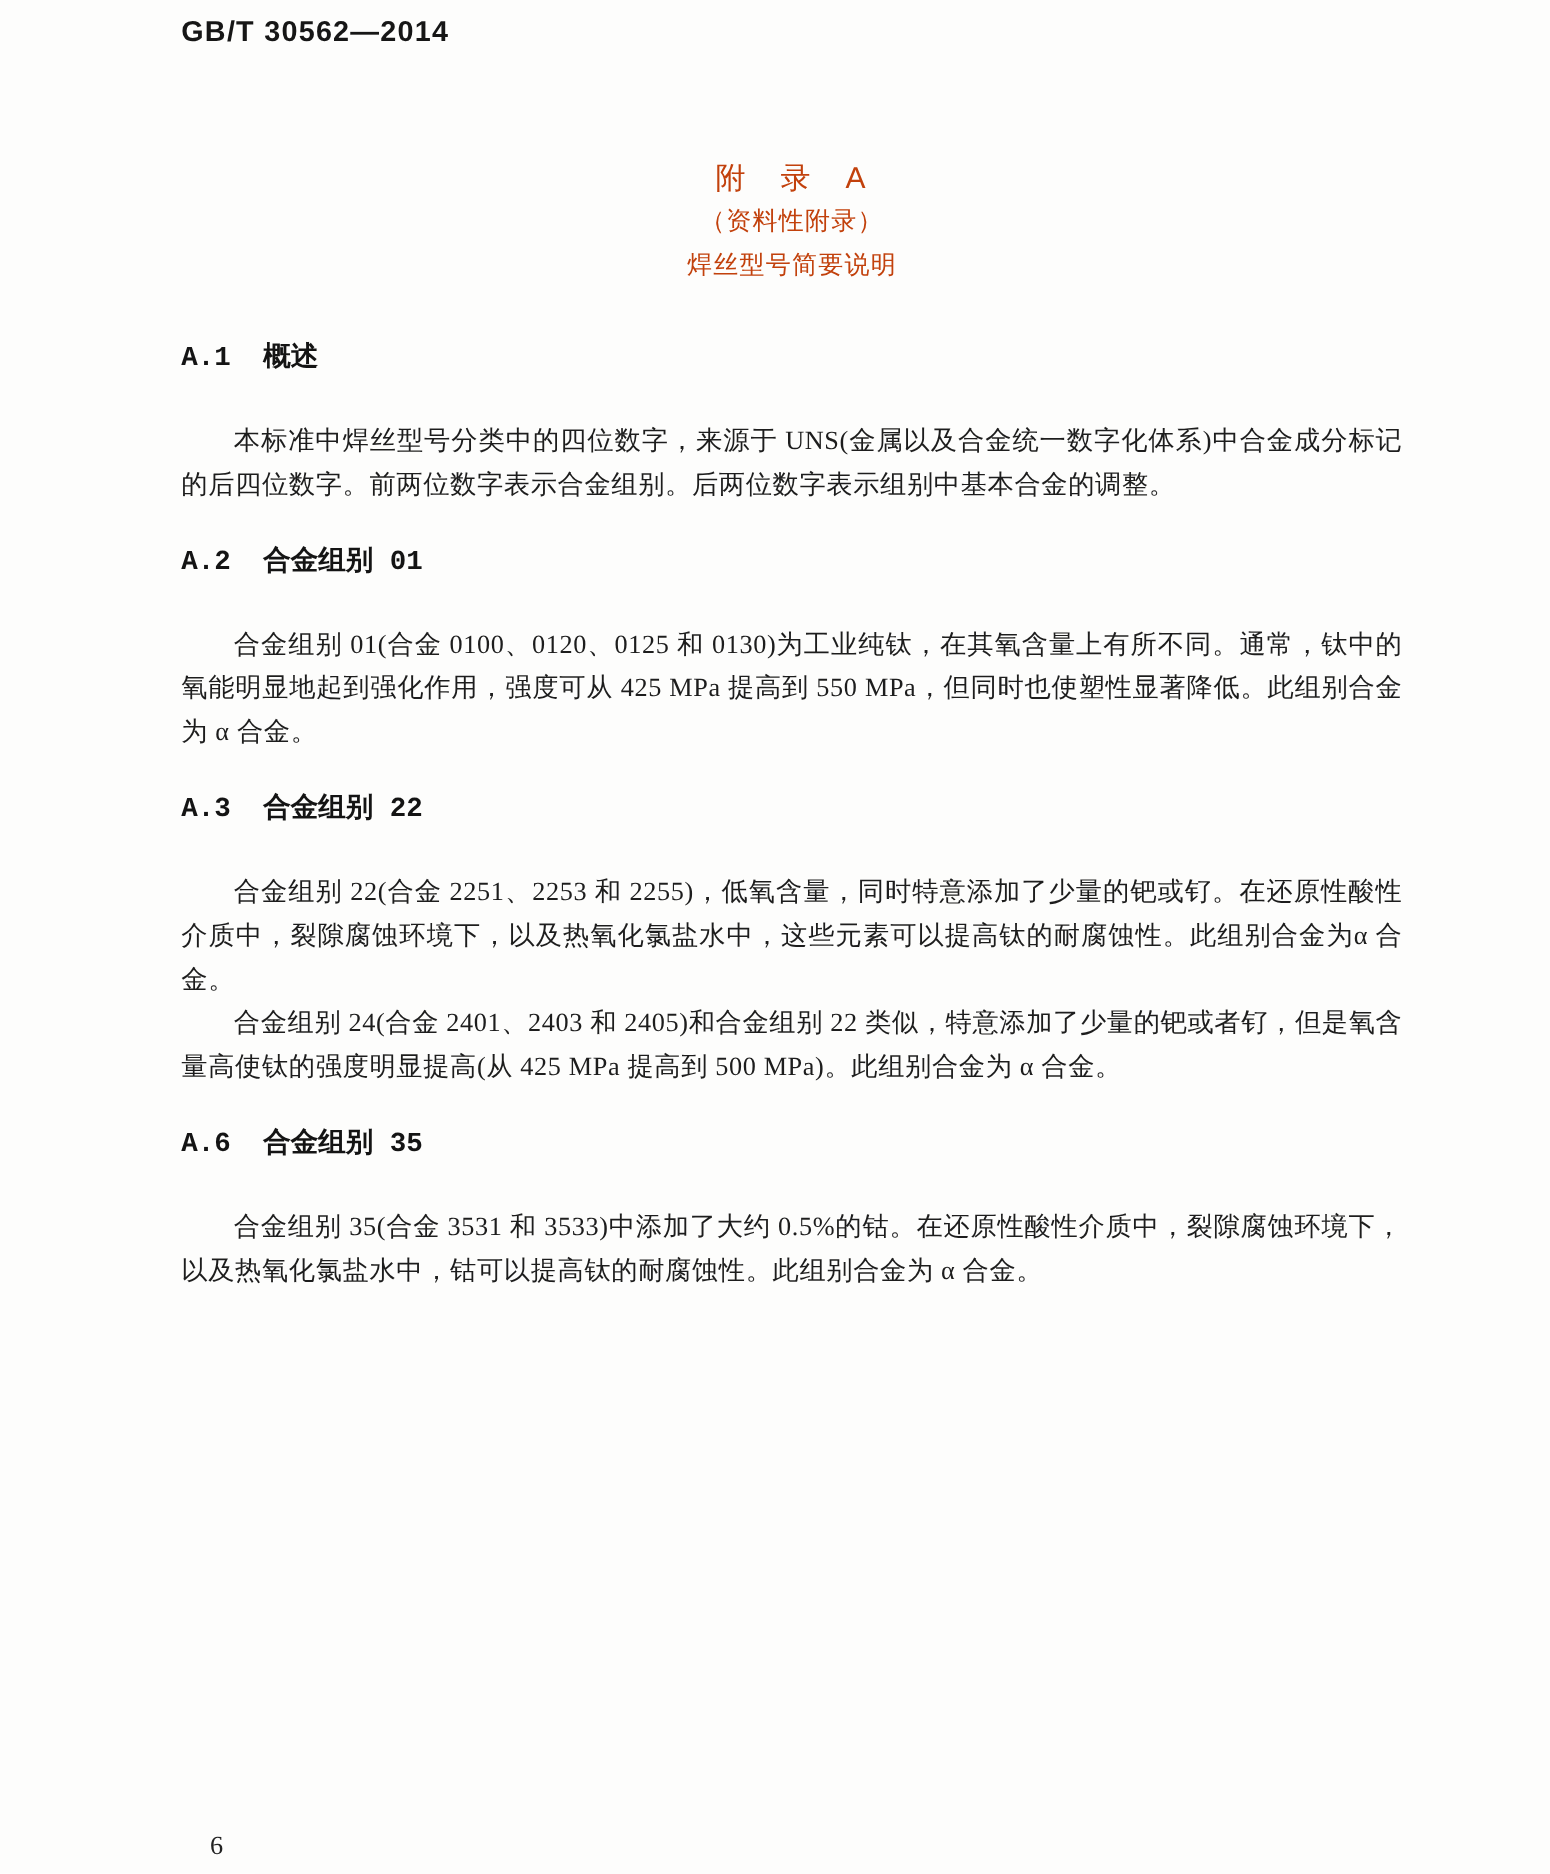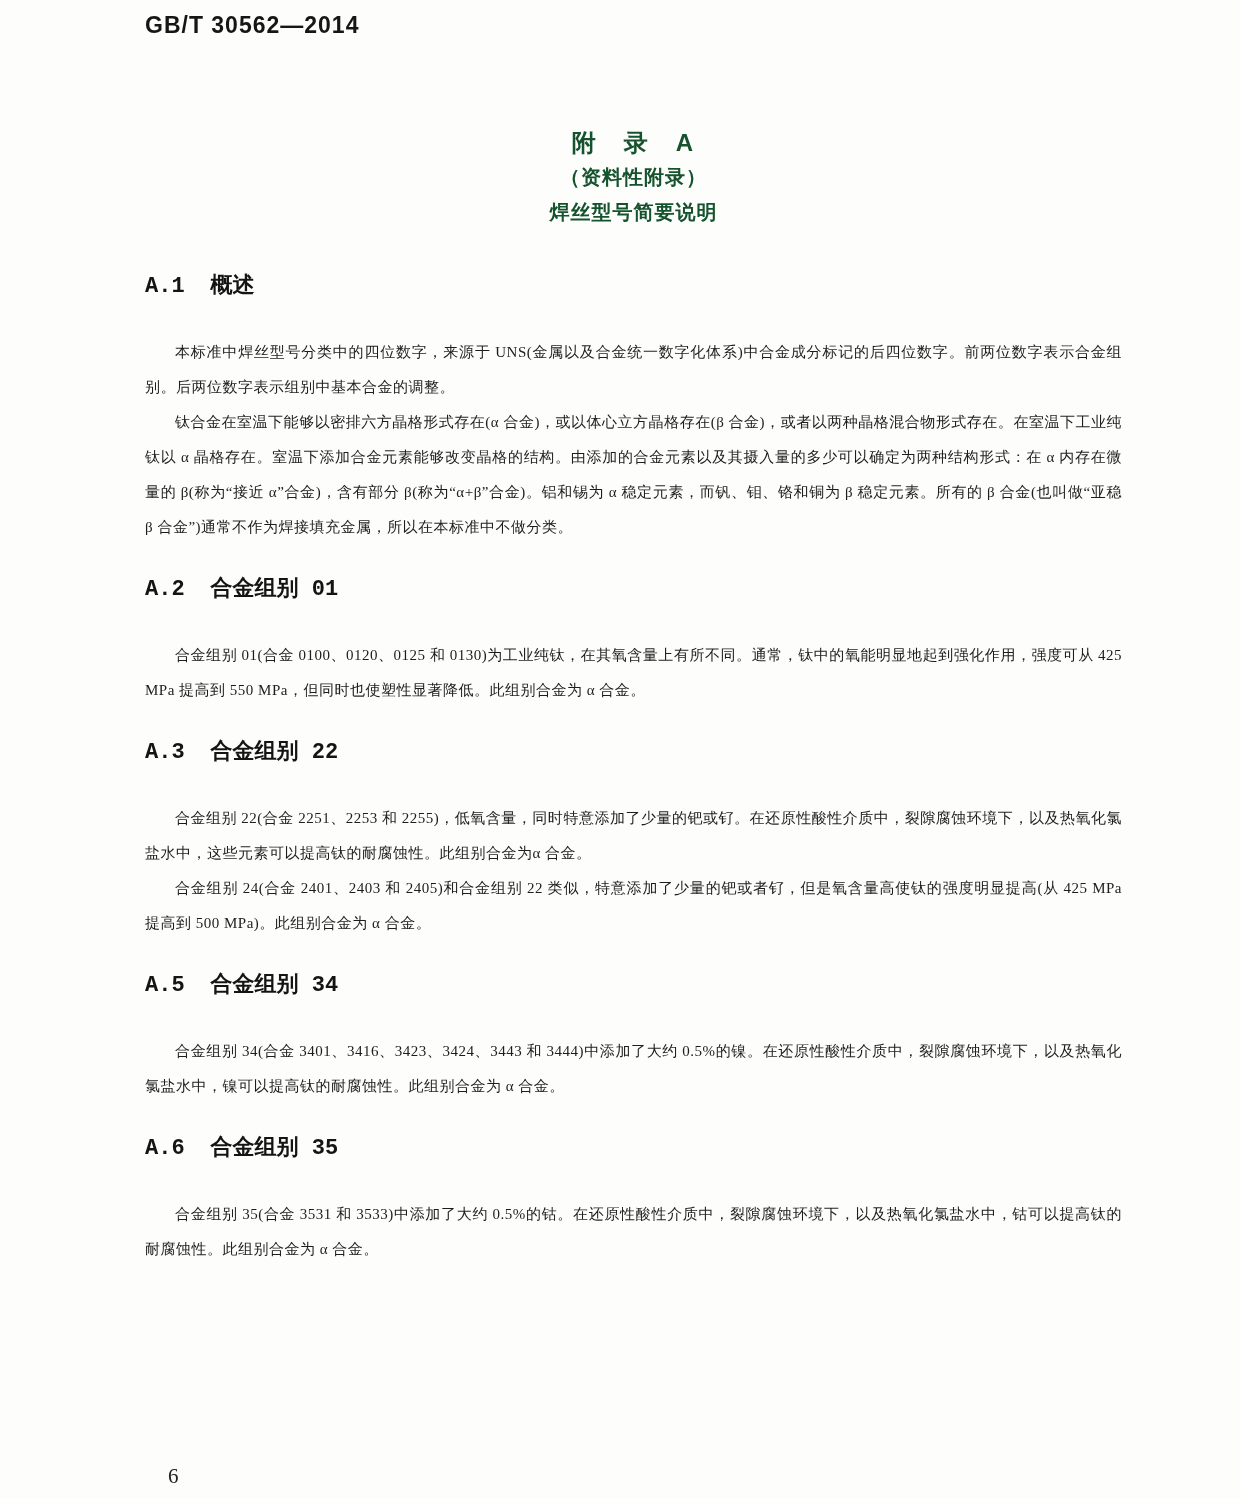--- a/index.html
+++ b/index.html
@@ -25,38 +25,38 @@
     line-height: 30px;
     letter-spacing: 1px;
     color: #161616;
   }
   .title-block {
     margin-top: 85px;
     text-align: center;
   }
   .title-line {
     font-family: "Liberation Sans", "DejaVu Sans", sans-serif;
-    font-weight: bold;
+    font-weight: normal;
     line-height: 35px;
-    color: #14532d;
+    color: #c2410c;
   }
   .title-main { font-size: 24px; letter-spacing: 2px; }
   .title-sub  { font-size: 20px; letter-spacing: 1px; }
   .sec-heading {
     font-family: Liberation Mono, monospace;
     font-weight: bold;
     font-size: 22px;
     line-height: 30px;
     margin: 30px 0 33px 0;
     color: #141414;
   }
   .sec-heading.first { margin-top: 42px; }
   .sec-num { margin-right: 26px; }
   .para {
-    font-size: 15px;
+    font-size: 21px;
     line-height: 35px;
     margin: 0;
     text-indent: 2em;
     text-align: justify;
     letter-spacing: 0.5px;
     color: #1d1d1d;
   }
   .page-number {
     position: absolute;
     left: 168px;
@@ -74,41 +74,36 @@
 
   <div class="title-block">
     <div class="title-line title-main">附　录　A</div>
     <div class="title-line title-sub">（资料性附录）</div>
     <div class="title-line title-sub">焊丝型号简要说明</div>
   </div>
 
   <div class="section">
     <h2 class="sec-heading first"><span class="sec-num">A.1</span><span>概述</span></h2>
     <p class="para">本标准中焊丝型号分类中的四位数字，来源于 UNS(金属以及合金统一数字化体系)中合金成分标记的后四位数字。前两位数字表示合金组别。后两位数字表示组别中基本合金的调整。</p>
-    <p class="para">钛合金在室温下能够以密排六方晶格形式存在(α 合金)，或以体心立方晶格存在(β 合金)，或者以两种晶格混合物形式存在。在室温下工业纯钛以 α 晶格存在。室温下添加合金元素能够改变晶格的结构。由添加的合金元素以及其摄入量的多少可以确定为两种结构形式：在 α 内存在微量的 β(称为“接近 α”合金)，含有部分 β(称为“α+β”合金)。铝和锡为 α 稳定元素，而钒、钼、铬和铜为 β 稳定元素。所有的 β 合金(也叫做“亚稳 β 合金”)通常不作为焊接填充金属，所以在本标准中不做分类。</p>
   </div>
 
   <div class="section">
     <h2 class="sec-heading"><span class="sec-num">A.2</span><span>合金组别 01</span></h2>
     <p class="para">合金组别 01(合金 0100、0120、0125 和 0130)为工业纯钛，在其氧含量上有所不同。通常，钛中的氧能明显地起到强化作用，强度可从 425 MPa 提高到 550 MPa，但同时也使塑性显著降低。此组别合金为 α 合金。</p>
   </div>
 
   <div class="section">
     <h2 class="sec-heading"><span class="sec-num">A.3</span><span>合金组别 22</span></h2>
     <p class="para">合金组别 22(合金 2251、2253 和 2255)，低氧含量，同时特意添加了少量的钯或钌。在还原性酸性介质中，裂隙腐蚀环境下，以及热氧化氯盐水中，这些元素可以提高钛的耐腐蚀性。此组别合金为α 合金。</p>
   </div>
 
   <div class="section">
     <p class="para">合金组别 24(合金 2401、2403 和 2405)和合金组别 22 类似，特意添加了少量的钯或者钌，但是氧含量高使钛的强度明显提高(从 425 MPa 提高到 500 MPa)。此组别合金为 α 合金。</p>
   </div>
 
-  <div class="section">
-    <h2 class="sec-heading"><span class="sec-num">A.5</span><span>合金组别 34</span></h2>
-    <p class="para">合金组别 34(合金 3401、3416、3423、3424、3443 和 3444)中添加了大约 0.5%的镍。在还原性酸性介质中，裂隙腐蚀环境下，以及热氧化氯盐水中，镍可以提高钛的耐腐蚀性。此组别合金为 α 合金。</p>
-  </div>
 
   <div class="section">
     <h2 class="sec-heading"><span class="sec-num">A.6</span><span>合金组别 35</span></h2>
     <p class="para">合金组别 35(合金 3531 和 3533)中添加了大约 0.5%的钴。在还原性酸性介质中，裂隙腐蚀环境下，以及热氧化氯盐水中，钴可以提高钛的耐腐蚀性。此组别合金为 α 合金。</p>
   </div>
 
   <div class="page-number">6</div>
 
 </div>
 

